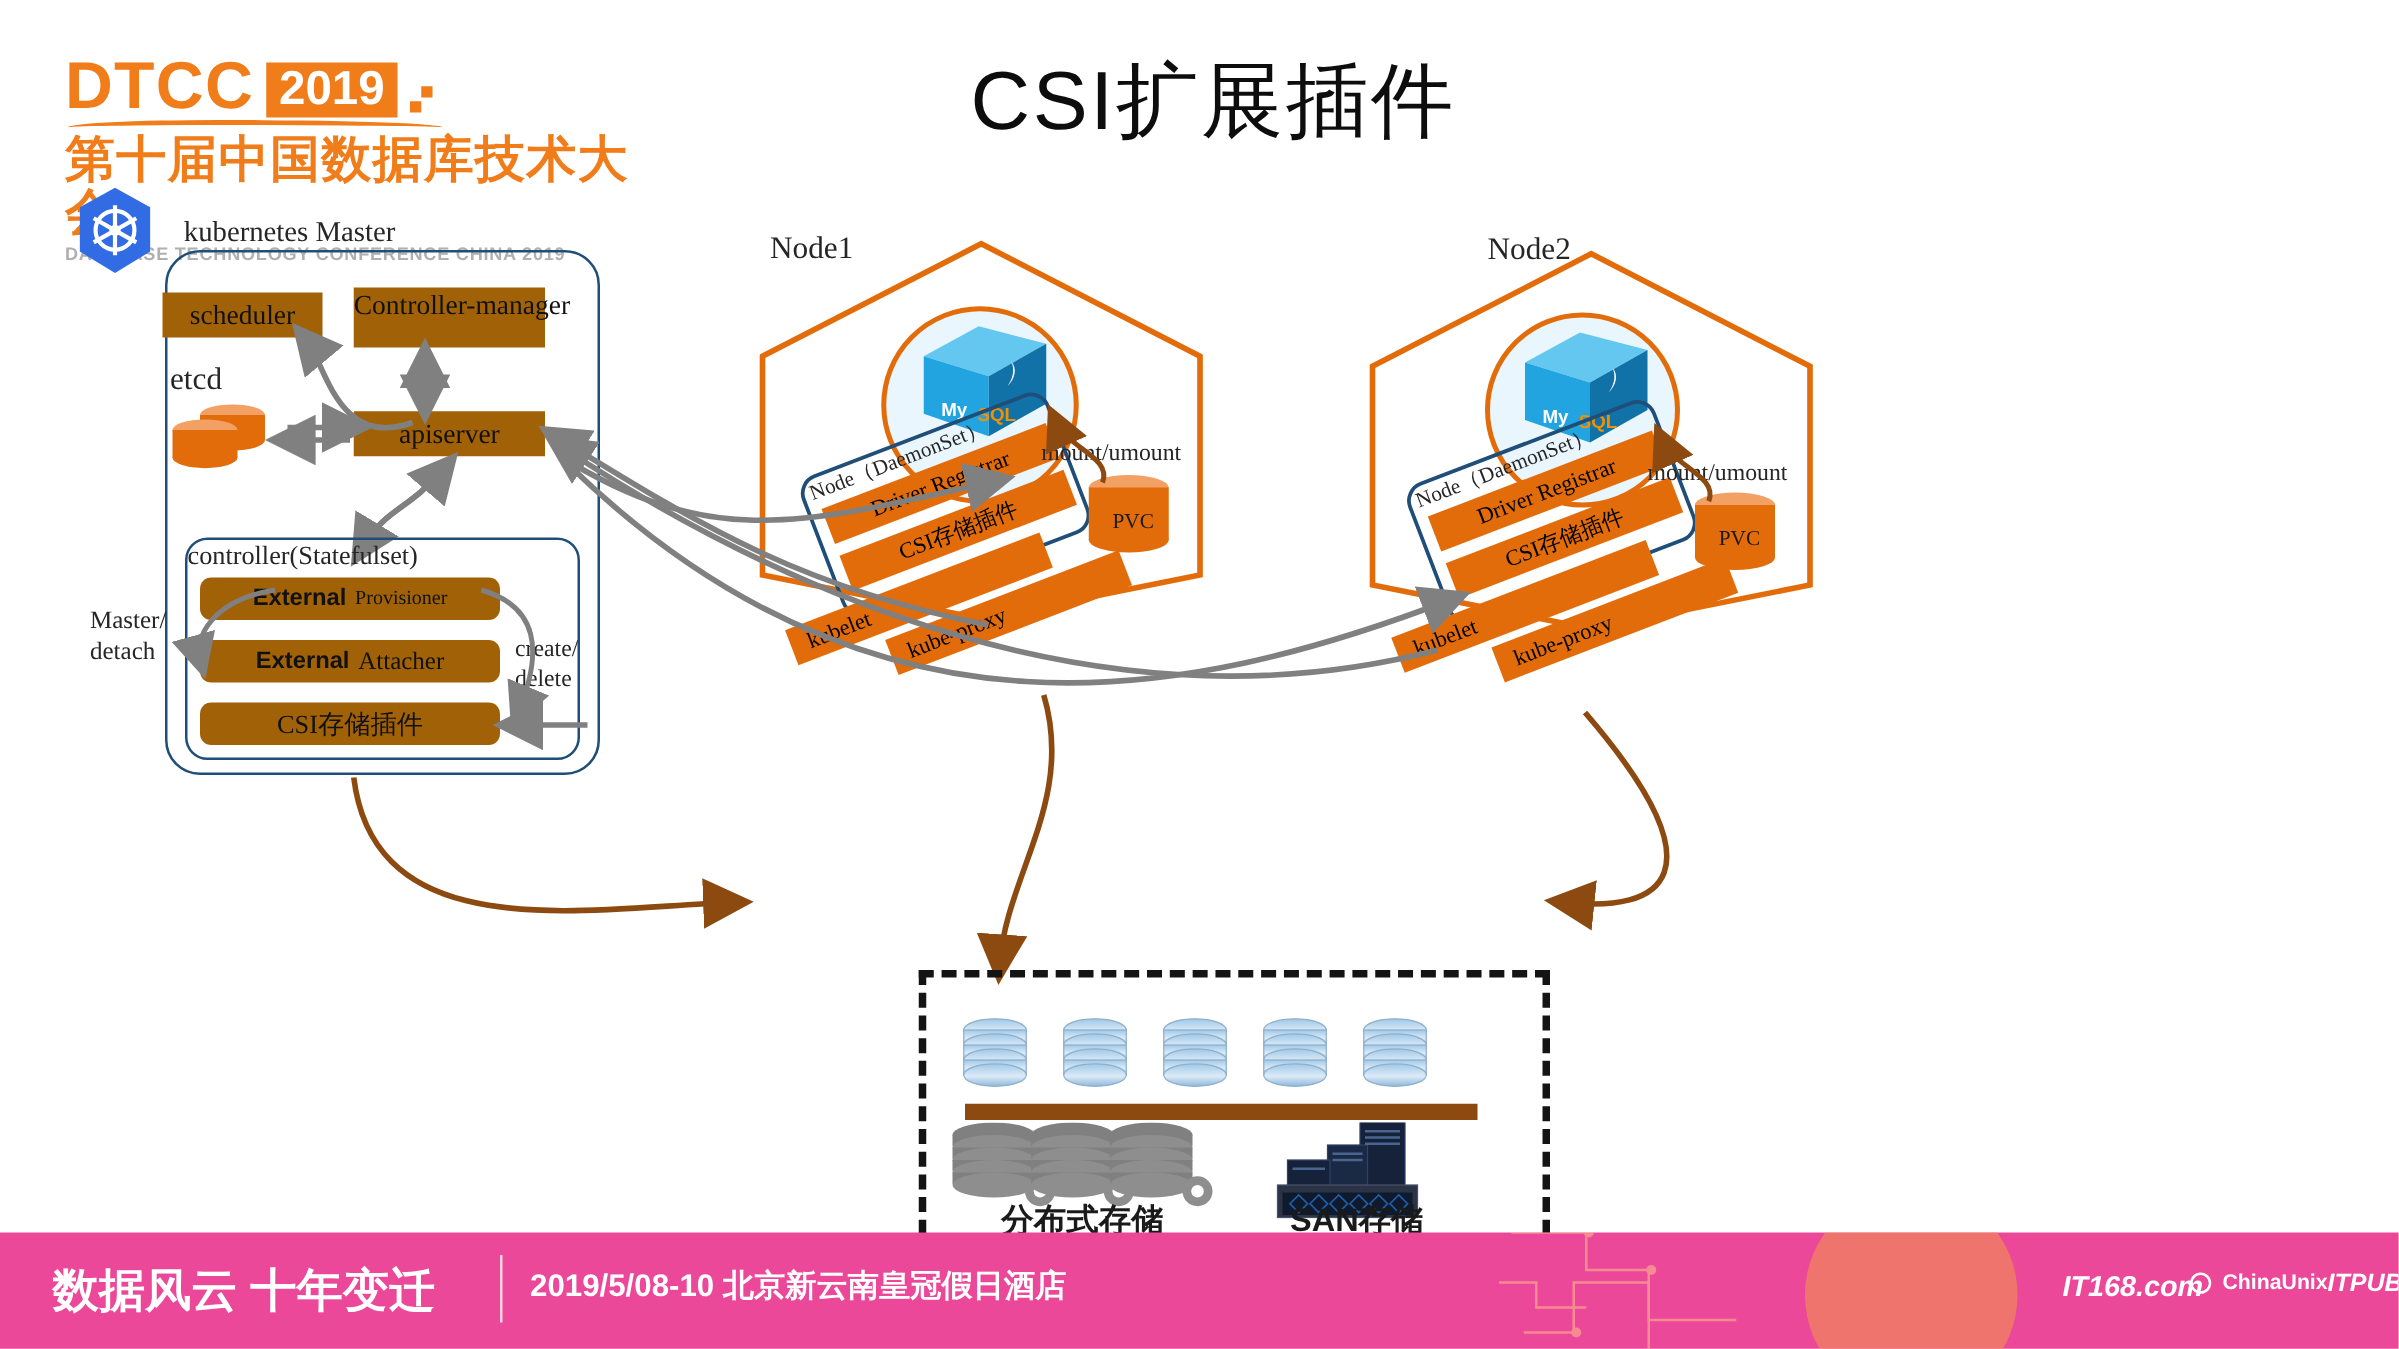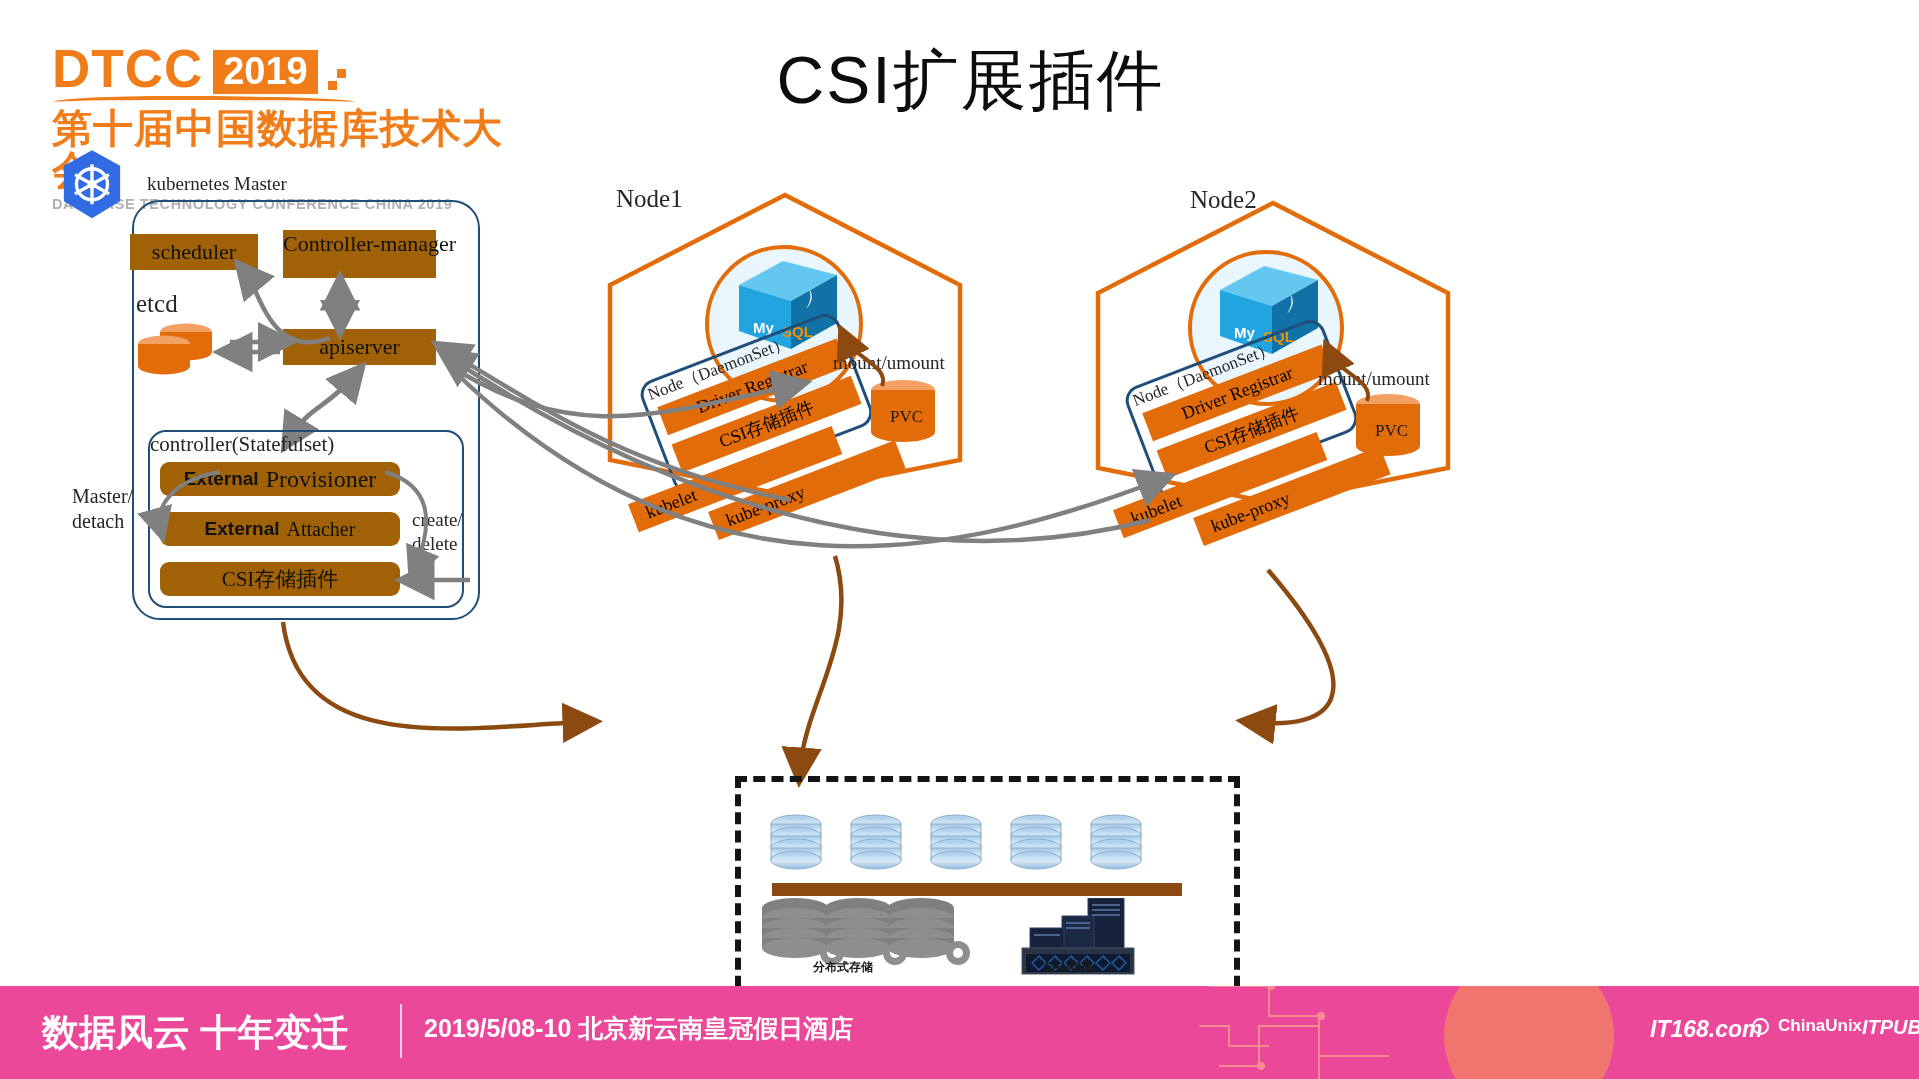--- a/index.html
+++ b/index.html
@@ -100,21 +100,21 @@
   .storage-area {
     position: absolute; left: 735px; top: 776px; width: 505px; height: 230px;
     border: 6px dashed #141414; background: transparent;
   }
   .storage-bar {
     position: absolute; left: 772px; top: 883px; width: 410px; height: 13px;
     background: #8C4A10;
   }
   .stor-caption {
     position: absolute; font-family: "Liberation Sans", sans-serif;
-    font-weight: bold; font-size: 12px; color: #1a1a1a; white-space: nowrap; margin-left: 12px;
+    font-weight: bold; font-size: 26px; color: #1a1a1a; white-space: nowrap;
   }
 
   
   .footer {
     position: absolute; left: 0; top: 986px; width: 1919px; height: 102px;
     background: #ec4899; overflow: hidden;
   }
   .footer-deco { position: absolute; right: 300px; top: -40px; width: 420px; height: 180px; opacity: .55;}
   .f-logo {
     position: absolute; left: 42px; top: 22px;
@@ -164,21 +164,21 @@
       <circle cx="50" cy="49" r="21"></circle>
       <circle cx="50" cy="49" r="6" fill="#ffffff" stroke="none"></circle>
       <line x1="50" y1="49" x2="50" y2="22"></line>
       <line x1="50" y1="49" x2="73" y2="36"></line>
       <line x1="50" y1="49" x2="73" y2="62"></line>
       <line x1="50" y1="49" x2="50" y2="76"></line>
       <line x1="50" y1="49" x2="27" y2="62"></line>
       <line x1="50" y1="49" x2="27" y2="36"></line>
     </g>
   </svg>
-  <div class="lbl" style="left:147px; top:173px; font-size:19px;">kubernetes Master</div>
+  <div class="lbl" style="left:147px; top:173px; font-size:23px;">kubernetes Master</div>
 
   <div class="master-panel"></div>
 
   <div class="obox" style="left:130px; top:234px; width:128px; height:36px; font-size:22px;">scheduler</div>
 
   <div class="obox" style="left:283px; top:230px; width:153px; height:48px; font-size:22px; line-height:1.05; display:block; padding-top:2px;">Controller-manager</div>
 
   <div class="lbl" style="left:136px; top:290px; font-size:25px;">etcd</div>
 
   <svg class="cyl" style="left:132px; top:310px;" width="84" height="70" viewBox="0 0 84 70">
@@ -215,21 +215,21 @@
       <path d="M180,228 C200,195 215,200 245,165"></path>
     </g>
   </svg>
 
   <div class="ctrl-panel"></div>
   <div class="lbl" style="left:150px; top:432px; font-size:21px;">controller(Statefulset)</div>
 
   <div class="obox rnd" style="left:160px; top:462px; width:240px; height:34px; font-size:0;">
     <span style="font-family:'Liberation Sans',sans-serif; font-weight:bold; font-size:19px;">External</span>
     <span style="width:7px"></span>
-    <span style="font-size:24px;">Provisioner</span>
+    <span style="font-size:16px;">Provisioner</span>
   </div>
 
   <div class="obox rnd" style="left:160px; top:512px; width:240px; height:34px;">
     <span style="font-family:'Liberation Sans',sans-serif; font-weight:bold; font-size:19px;">External</span>
     <span style="width:7px"></span>
     <span style="font-size:20px;">Attacher</span>
   </div>
 
   <div class="obox rnd" style="left:160px; top:562px; width:240px; height:34px; font-size:21px;">CSI存储插件</div>
 

